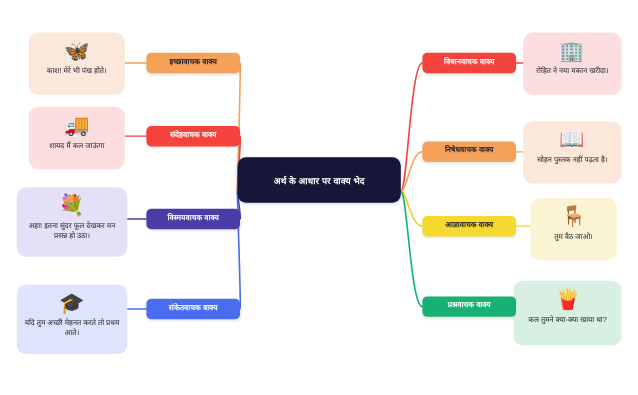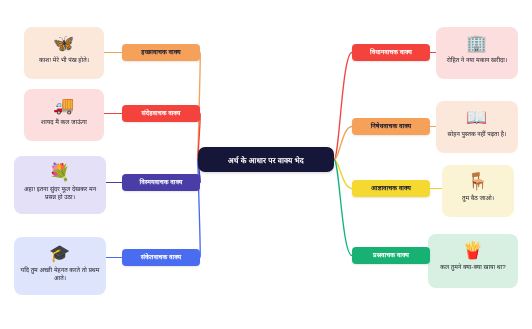--- a/index.html
+++ b/index.html
@@ -88,21 +88,21 @@
       <path d="M 430 52.5 L 436 52.5" stroke="#f0463f" stroke-width="1.1" fill="none" stroke-linecap="round"></path>
       <path d="M 352 52.5 C 342.1 52.5, 339.4 159.5, 334 159.5" stroke="#f0463f" stroke-width="1.35" fill="none" stroke-linecap="round"></path>
       <path d="M 430 126.5 L 436 126.5" stroke="#f0a45c" stroke-width="1.1" fill="none" stroke-linecap="round"></path>
       <path d="M 352 126.5 C 342.1 126.5, 339.4 159.5, 334 159.5" stroke="#f0a45c" stroke-width="1.35" fill="none" stroke-linecap="round"></path>
       <path d="M 430 188.5 L 442 188.5" stroke="#f2d02a" stroke-width="1.1" fill="none" stroke-linecap="round"></path>
       <path d="M 352 188.5 C 342.1 188.5, 339.4 159.5, 334 159.5" stroke="#f2d02a" stroke-width="1.35" fill="none" stroke-linecap="round"></path>
       <path d="M 430 255.5 L 428 255.5" stroke="#12b37a" stroke-width="1.1" fill="none" stroke-linecap="round"></path>
       <path d="M 352 255.5 C 342.1 255.5, 339.4 159.5, 334 159.5" stroke="#12b37a" stroke-width="1.35" fill="none" stroke-linecap="round"></path>
     </svg>
 
-  <div class="center-node" style="left:198px;top:147px;width:136px;height:25px;">
+  <div class="center-node" style="left:198px;top:131px;width:136px;height:38px;">
     <span>अर्थ के आधार पर वाक्य भेद</span>
   </div>
 
 <div class="pill" style="left: 122px; top: 44px; width: 78px; height: 17px; background: rgb(245, 161, 90); color: rgb(26, 26, 46);">
       <span>इच्छावाचक वाक्य</span>
     </div>
     <div class="card" style="left: 24px; top: 27px; width: 80px; min-height: 52px; background: rgb(251, 232, 218);">
       <span class="emoji">🦋</span>
       <span class="cap">काश! मेरे भी पंख होते।</span>
     </div>

